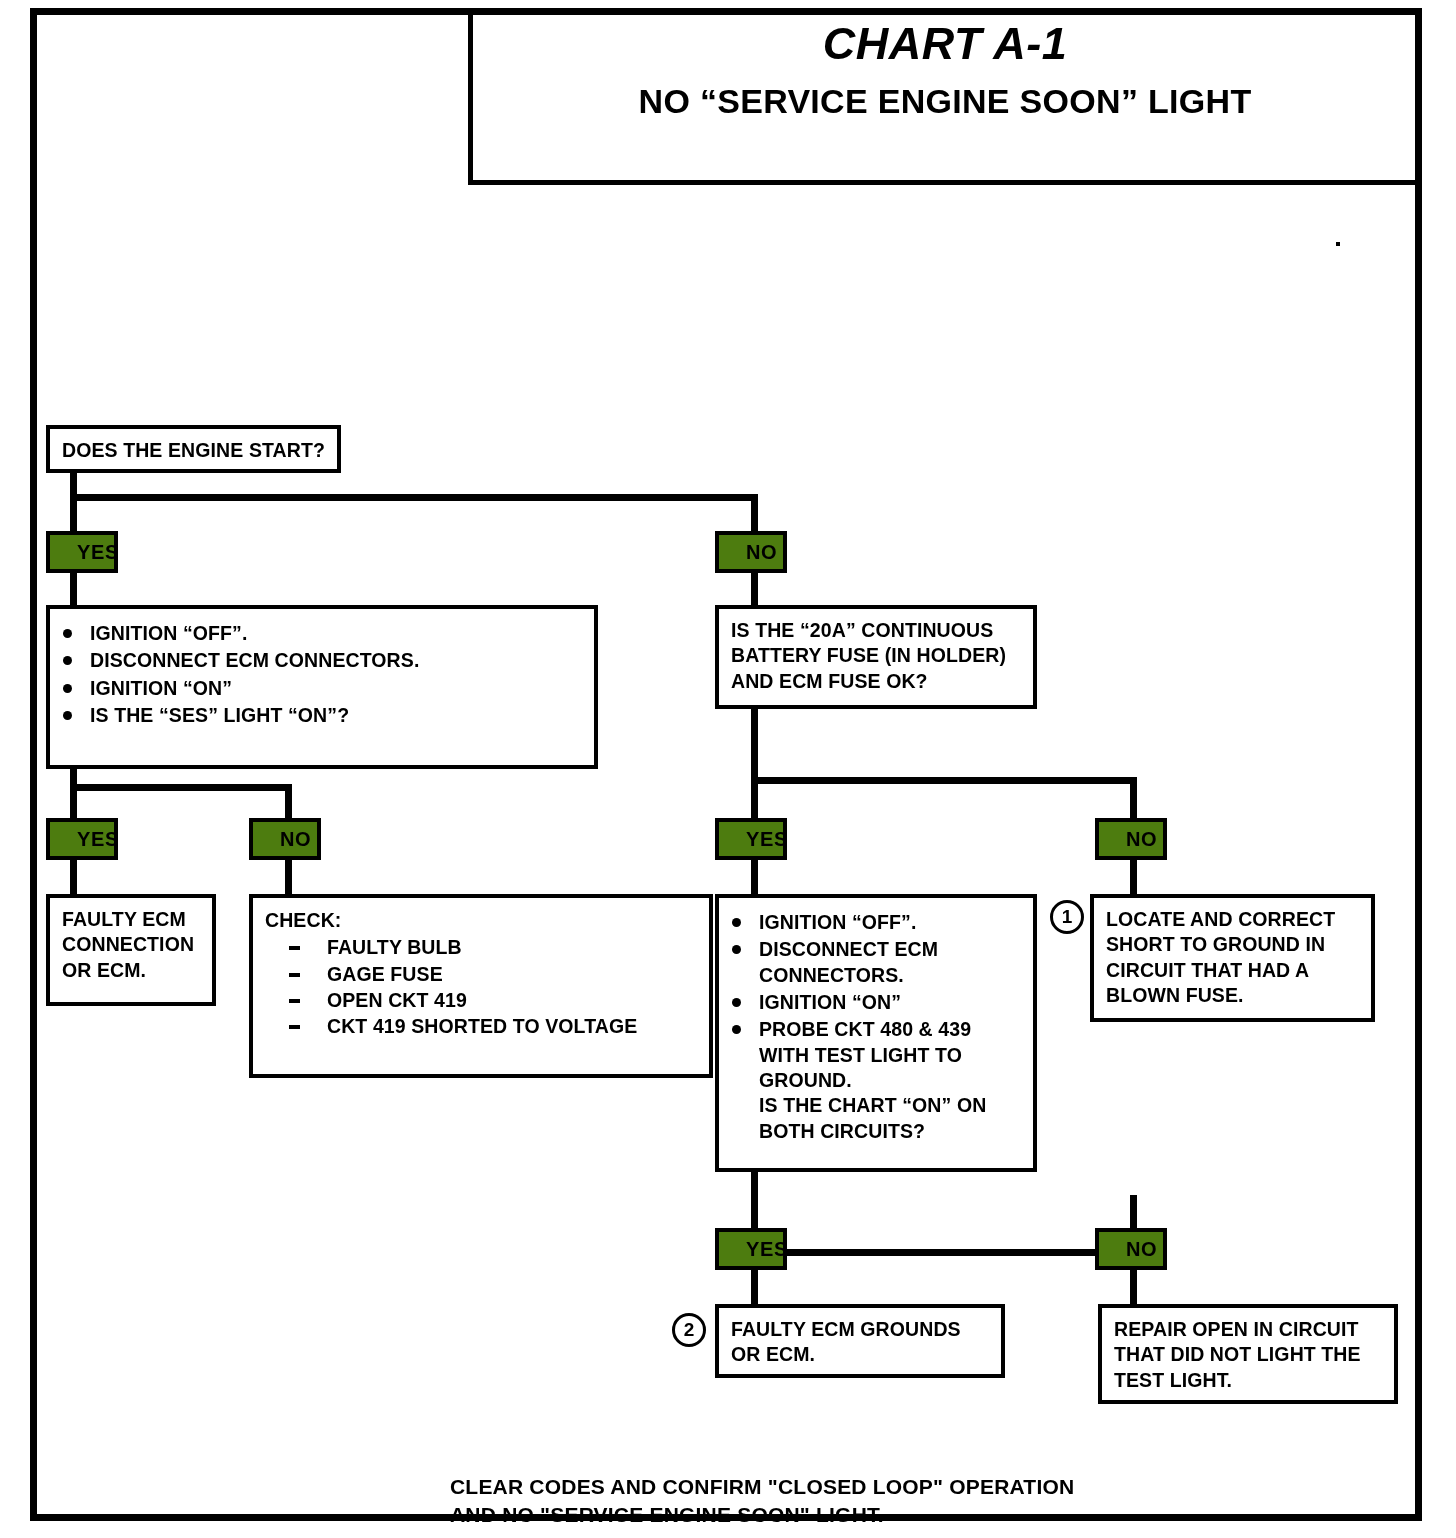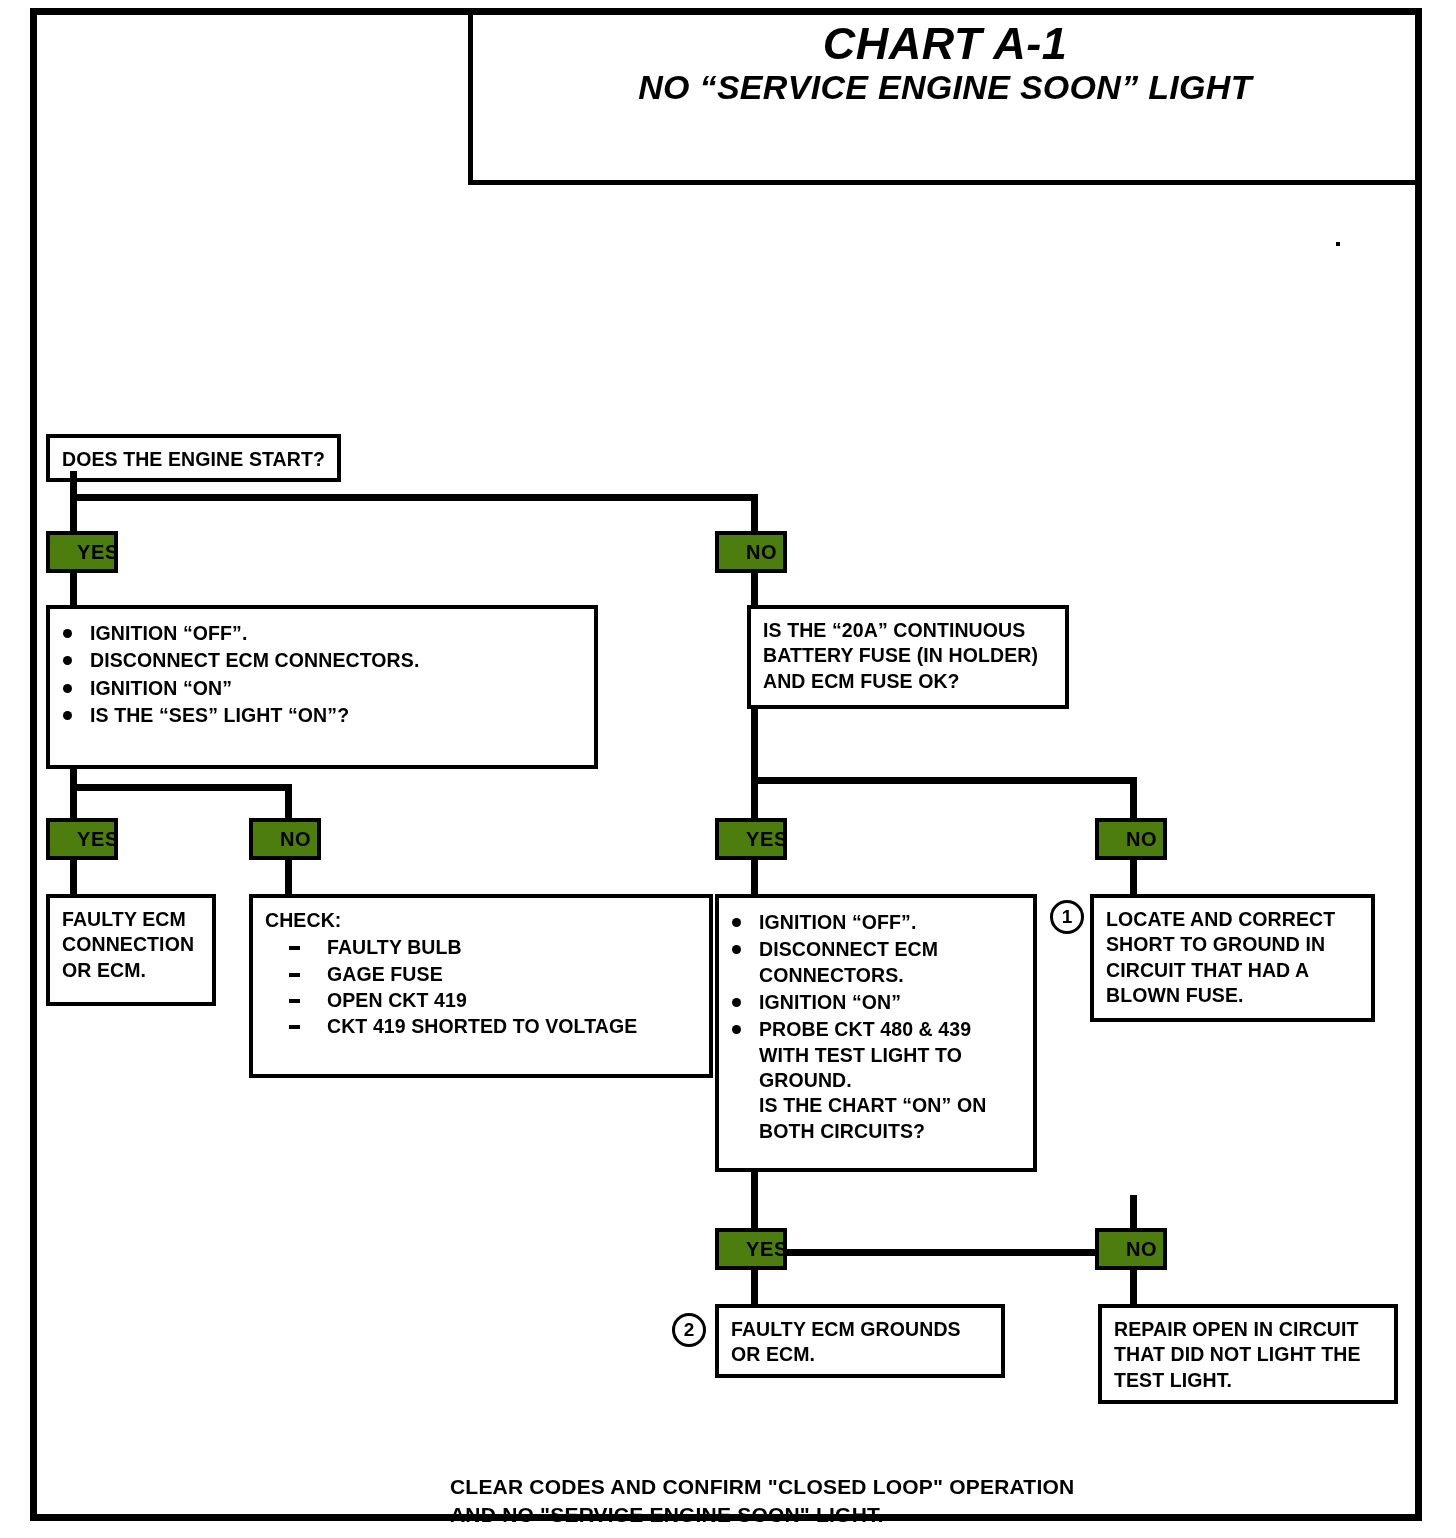--- a/index.html
+++ b/index.html
@@ -42,23 +42,22 @@
     letter-spacing: 0.5px;
     line-height: 1.08;
     white-space: nowrap;
     font-style: italic;
   }
   .chart-sub {
     font-size: 34px;
     font-weight: bold;
     letter-spacing: 0.3px;
     line-height: 1.1;
-    margin-top: 0;
+    margin-top: 14px;
     white-space: nowrap;
-    font-style: italic;
   }
 
   
   .box {
     position: absolute;
     box-sizing: border-box;
     border: 4px solid #000;
     background: #ffffff;
     color: #000;
     font-weight: bold;
@@ -169,21 +168,21 @@
 
   <div class="hdr-left"></div>
   <div class="hdr-bottom"></div>
   <div class="hdr-text">
     <div class="chart-no">CHART A-1</div>
     <div class="chart-sub">NO “SERVICE ENGINE SOON” LIGHT</div>
   </div>
 
   <div class="speck"></div>
 
-  <div class="box box-text" style="left:46px; top:425px; width:295px; height:48px;margin-top:9px;">DOES THE ENGINE START?</div>
+  <div class="box box-text" style="left:46px; top:425px; width:295px; height:48px;">DOES THE ENGINE START?</div>
 
   <div class="vline" style="left:70px;  top:471px; height:30px;"></div>
   <div class="hline" style="left:70px;  top:494px; width:688px;"></div>
   <div class="vline" style="left:70px;  top:494px; height:40px;"></div>
   <div class="vline" style="left:751px; top:494px; height:40px;"></div>
 
   <div class="chip" style="left:46px; top:531px; width:72px; height:42px;">YES</div>
   <div class="chip" style="left:715px; top:531px; width:72px; height:42px;">NO</div>
 
   <div class="vline" style="left:70px;  top:571px; height:36px;"></div>
@@ -240,21 +239,21 @@
         <span class="dash"></span>
         <span>OPEN CKT 419</span>
       </li>
       <li>
         <span class="dash"></span>
         <span>CKT 419 SHORTED TO VOLTAGE</span>
       </li>
     </ul>
   </div>
 
-  <div class="box box-text" style="left:715px; top:605px; width:322px; height:104px; white-space:pre-line;margin-left:32px;">IS THE “20A” CONTINUOUS
+  <div class="box box-text" style="left:715px; top:605px; width:322px; height:104px; white-space:pre-line;">IS THE “20A” CONTINUOUS
 BATTERY FUSE (IN HOLDER)
 AND ECM FUSE OK?</div>
 
   <div class="vline" style="left:751px; top:707px; height:77px;"></div>
   <div class="hline" style="left:751px; top:777px; width:386px;"></div>
   <div class="vline" style="left:751px; top:777px; height:44px;"></div>
   <div class="vline" style="left:1130px;top:777px; height:44px;"></div>
 
   <div class="chip" style="left:715px; top:818px; width:72px; height:42px;">YES</div>
   <div class="chip" style="left:1095px; top:818px; width:72px; height:42px;">NO</div>

